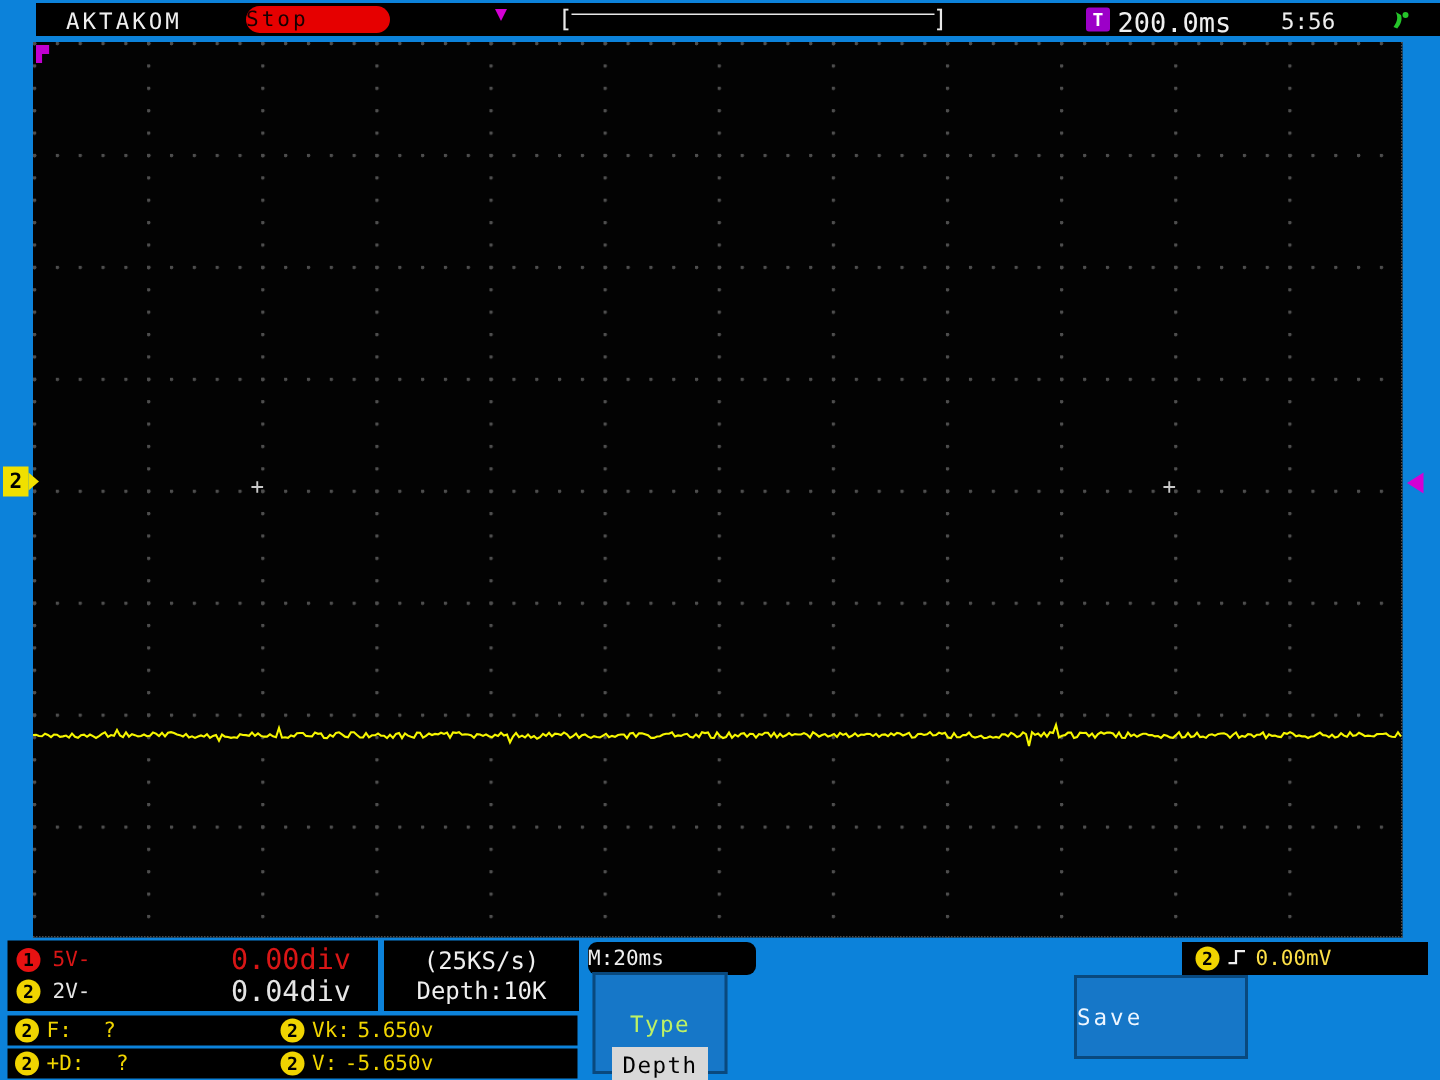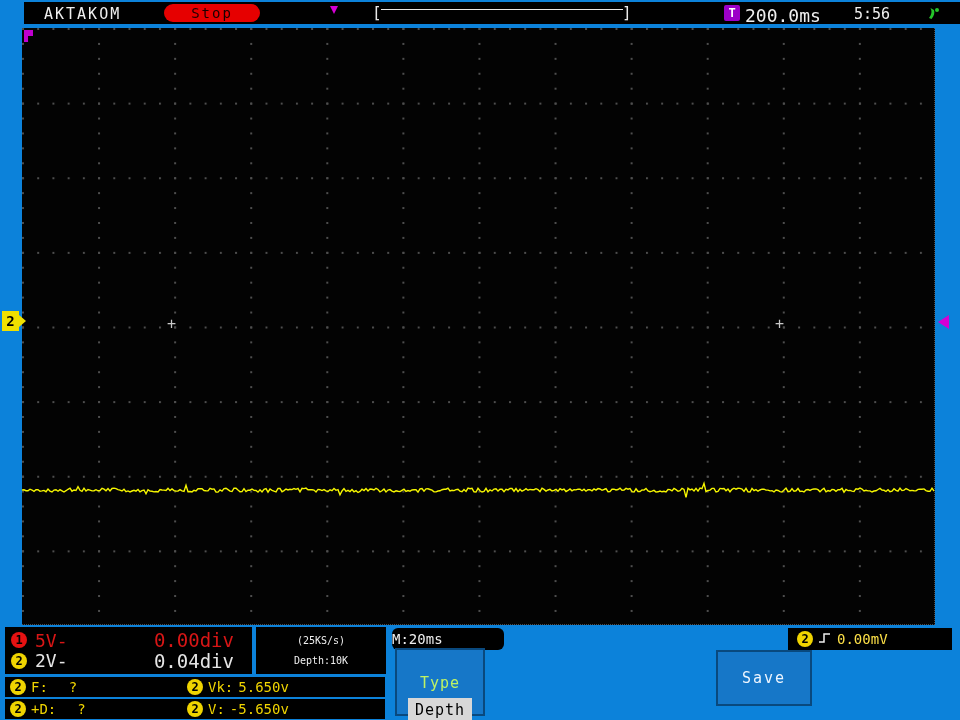--- a/index.html
+++ b/index.html
@@ -5,21 +5,21 @@
   *{box-sizing:border-box;margin:0;padding:0}
   html,body{width:960px;height:720px;overflow:hidden}
   body{background:#0c82da;font-family:"DejaVu Sans Mono",monospace;position:relative}
   .stage{position:absolute;left:0;top:0;width:960px;height:720px}
 
   
   .topbar{position:absolute;left:24px;top:2px;width:940px;height:22px;background:#000}
   .topbar>*{position:absolute}
   .brand{left:20px;top:3px;color:#efefef;font-size:15px;letter-spacing:2px}
   .stop-pill{left:140px;top:2px;width:96px;height:18px;background:#e60000;border-radius:9px;
-             color:#190000;font-size:14px;text-align:center;line-height:18px;letter-spacing:2px}
+             color:#190000;font-size:14px;line-height:18px;letter-spacing:2px}
   .trig-pos-marker{left:306px;top:4px;width:0;height:0;border-left:4px solid transparent;
              border-right:4px solid transparent;border-top:8px solid #d400d4}
   .bracket{color:#e8e8e8;font-size:16px;top:2px;line-height:18px}
   .b-left{left:348px}
   .b-right{left:598px}
   .bracket-line{left:357px;top:7px;width:242px;height:1px;background:#e8e8e8}
   .t-badge{left:700px;top:3px;width:16px;height:16px;background:#9c00c8;color:#fff;
            font-size:12px;font-weight:bold;text-align:center;line-height:16px;border-radius:2px}
   .tb-readout{left:721px;top:3px;color:#efefef;font-size:18px}
   .clock{left:830px;top:3px;color:#efefef;font-size:15px}
@@ -49,48 +49,48 @@
               border-right:11px solid #d400d4;border-top:7px solid transparent;border-bottom:7px solid transparent}
 
   
   .panel-ch{position:absolute;left:5px;top:627px;width:247px;height:47px;background:#000;
             display:flex;flex-direction:column;justify-content:space-around;padding:3px 18px 3px 6px}
   .chrow{display:flex;align-items:center;height:20px}
   .badge{width:16px;height:16px;border-radius:50%;color:#000;font-size:12px;font-weight:bold;
          text-align:center;line-height:16px;flex:none}
   .badge.r{background:#e61212}
   .badge.y{background:#f0d400}
-  .chrow .scale{margin-left:8px;font-size:18px}
+  .chrow .scale{margin-left:8px;font-size:14px}
   .chrow .offset{margin-left:auto;font-size:19px}
   .red{color:#d81616}
   .yel{color:#e5e5e5}
   .panel-acq{position:absolute;left:256px;top:627px;width:130px;height:47px;background:#000;
-             color:#efefef;font-size:10px;display:flex;flex-direction:column;
+             color:#efefef;font-size:16px;display:flex;flex-direction:column;
              justify-content:space-around;align-items:center;padding:3px 0}
   .mbox{position:absolute;left:392px;top:628px;width:112px;height:22px;background:#000;
         border-radius:6px;color:#efefef;font-size:14px;line-height:22px;}
   .trigbox{position:absolute;left:788px;top:628px;width:164px;height:22px;background:#000;
            display:flex;align-items:center;gap:5px;padding-left:9px}
   .trigbox .lvl{color:#fde047;font-size:14px}
   .mrow{position:absolute;left:5px;width:380px;height:20px;background:#000;
         display:flex;align-items:center;color:#f0d400;font-size:14px}
   .row3{top:677px}
   .row4{top:699px}
   .mgroup{display:flex;align-items:center;gap:5px}
   .g1{width:182px;padding-left:5px}
   .g1 .qmark{margin-left:16px}
 
   
   .btn-type{position:absolute;left:395px;top:648px;width:90px;height:68px;background:#1677c8;
             border:2px solid #09497e;text-align:center;cursor:pointer}
   .btn-type .tlabel{display:block;margin-top:24px;color:#bef264;font-size:15px;letter-spacing:1px}
   .btn-type .tvalue{display:inline-block;margin-top:6px;width:64px;height:24px;background:#d8d8d8;
             color:#000;font-size:15px;line-height:24px;letter-spacing:1px}
-  .btn-save{position:absolute;left:716px;top:650px;width:96px;height:56px;background:#1677c8;
-            border:2px solid #09497e;color:#eef6ff;font-size:15px;text-align:center;
+  .btn-save{position:absolute;left:716px;top:650px;width:116px;height:56px;background:#1677c8;
+            border:2px solid #09497e;color:#eef6ff;font-size:15px;
             line-height:52px;letter-spacing:2px;cursor:pointer}
 </style>
 </head>
 <body>
 
 <div class="stage">
 
   <div class="topbar">
     <span class="brand">AKTAKOM</span>
     <span class="stop-pill">Stop</span>

